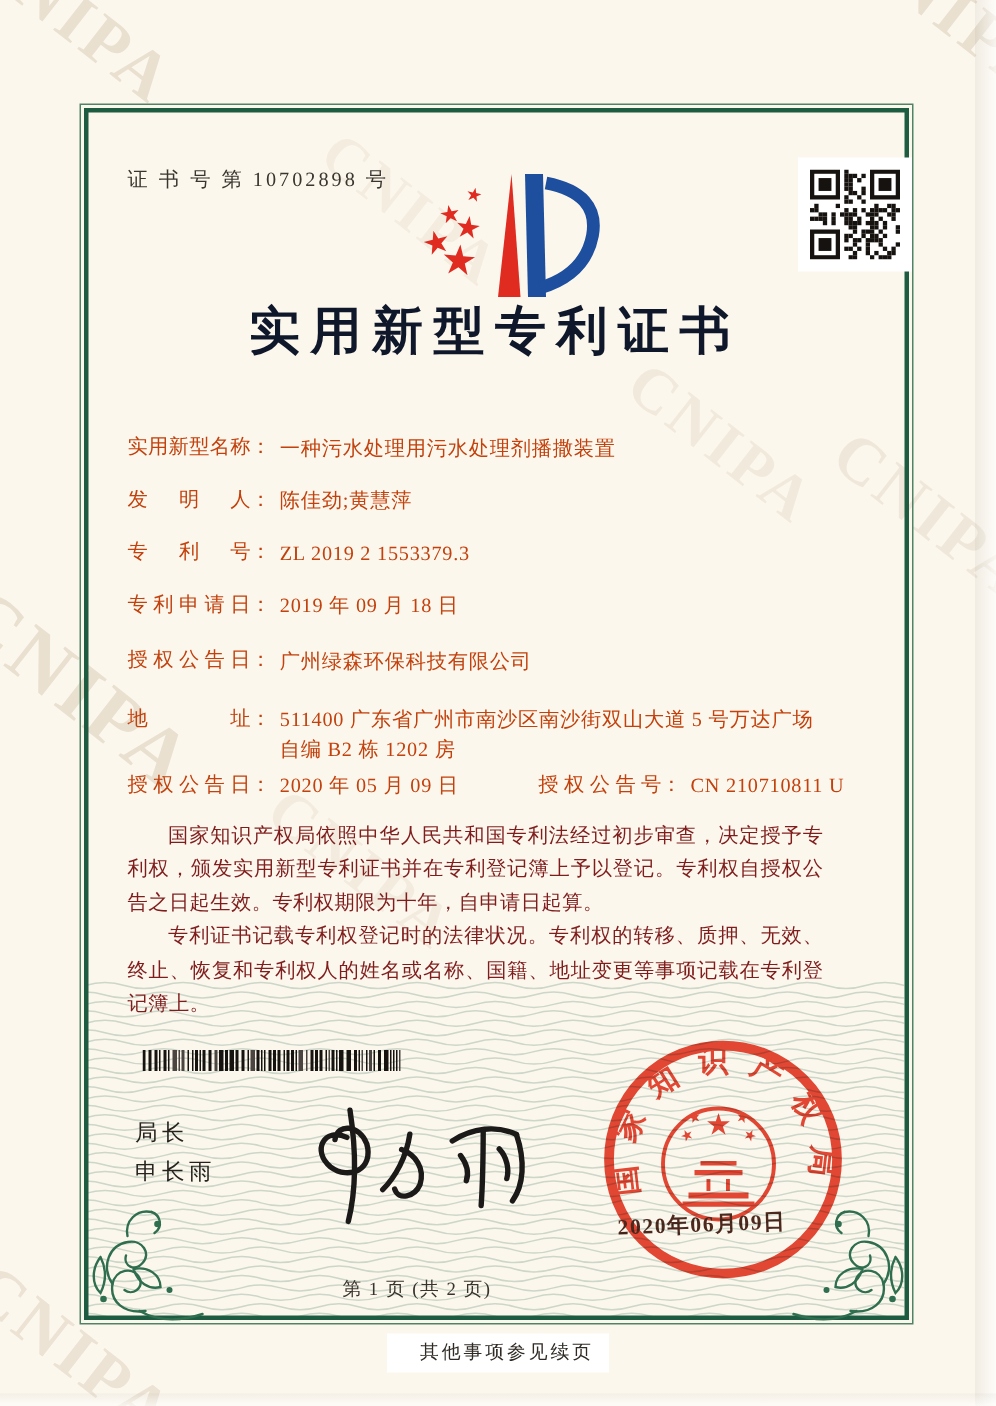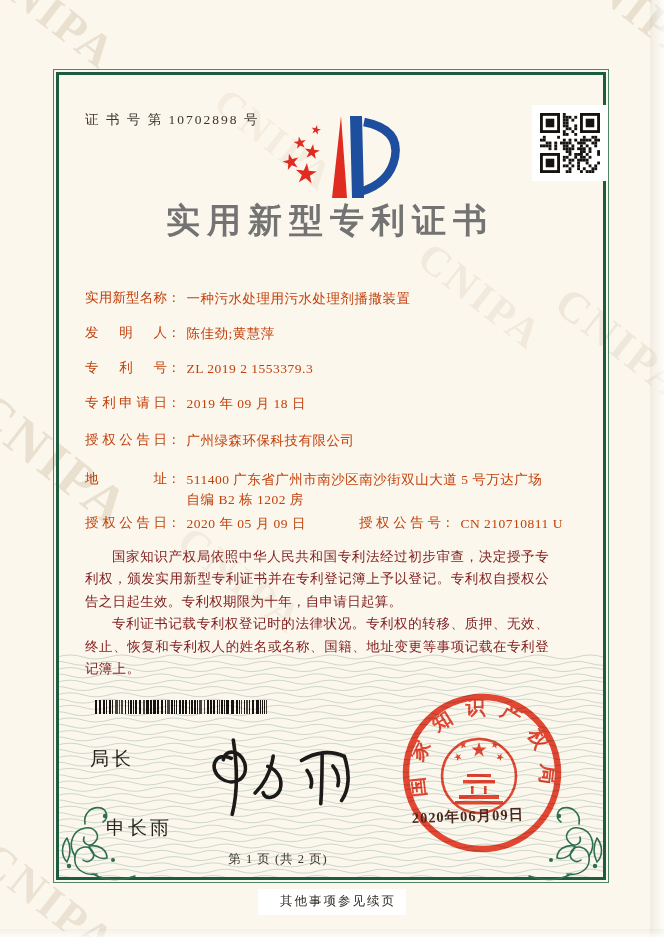--- a/index.html
+++ b/index.html
@@ -27,21 +27,21 @@
   
   .frame-outer{position:absolute;left:53px;top:69px;width:554px;height:812px;
     border:1px solid #4f8367;}
   .frame-inner{position:absolute;left:2px;top:2px;right:2px;bottom:2px;
     border:3px solid #1d5c41;}
   
   .cert-no{position:absolute;left:85px;top:111px;font-size:13.5px;color:#3a362f;
     letter-spacing:2px;}
   .logo{position:absolute;left:263px;top:105px;}
   .title{position:absolute;left:53px;top:198px;width:554px;text-align:center;
-    font-size:34px;font-weight:bold;color:#737373;letter-spacing:7px;}
+    font-size:34px;font-weight:bold;color:#0f172a;letter-spacing:7px;}
   .qr-chip{position:absolute;left:532px;top:105px;width:76px;height:76px;background:#ffffff;}
   .qr-chip svg{position:absolute;left:8px;top:8px;}
   
   .frow{position:absolute;left:85px;font-size:13.5px;color:#c2410c;white-space:nowrap;}
   .flabel{display:inline-block;width:82px;text-align:justify;text-align-last:justify;
     vertical-align:top;}
   .fsep{display:inline-block;margin-right:6px;vertical-align:top;}
   .fval{display:inline-block;vertical-align:top;white-space:pre-line;
     letter-spacing:.5px;line-height:20px;max-width:380px;}
   .r1{top:289px}.r2{top:324px}.r3{top:359px}.r4{top:394px}
@@ -51,23 +51,23 @@
   .legal{position:absolute;left:85px;top:546px;width:464px;}
   .legal p{margin:0;text-indent:2em;font-size:13.5px;line-height:22.4px;
     text-align:justify;color:#7f1d1d;letter-spacing:.3px;}
   
   .waves{position:absolute;left:57px;top:654px;width:546px;height:224px;overflow:hidden;}
   .ornament{position:absolute;}
   .orn-left{left:55px;top:794px;}
   .orn-right{left:527px;top:794px;transform:scaleX(-1);}
   .barcode{position:absolute;left:95px;top:700px;}
   .signer{position:absolute;left:90px;font-family:"Liberation Sans","DejaVu Sans",sans-serif;
-    font-size:19px;color:#26231f;letter-spacing:3px;}
+    font-size:15px;color:#26231f;letter-spacing:3px;}
   .signer-title{top:746px;}
-  .signer-name{top:815px;margin-left:16px;}
+  .signer-name{top:772px;}
   .sig{position:absolute;left:190px;top:726px;}
   .seal{position:absolute;left:395px;top:688px;mix-blend-mode:multiply;}
   .page-num{position:absolute;left:53px;top:851px;width:450px;text-align:center;
     font-size:12.5px;color:#38332c;letter-spacing:1px;}
   .cont-chip{position:absolute;left:258px;top:889px;background:#ffffff;
     padding:4px 10px 5px 22px;font-size:12.5px;color:#2f2a24;letter-spacing:2px;}
 </style>
 </head>
 <body>
 

